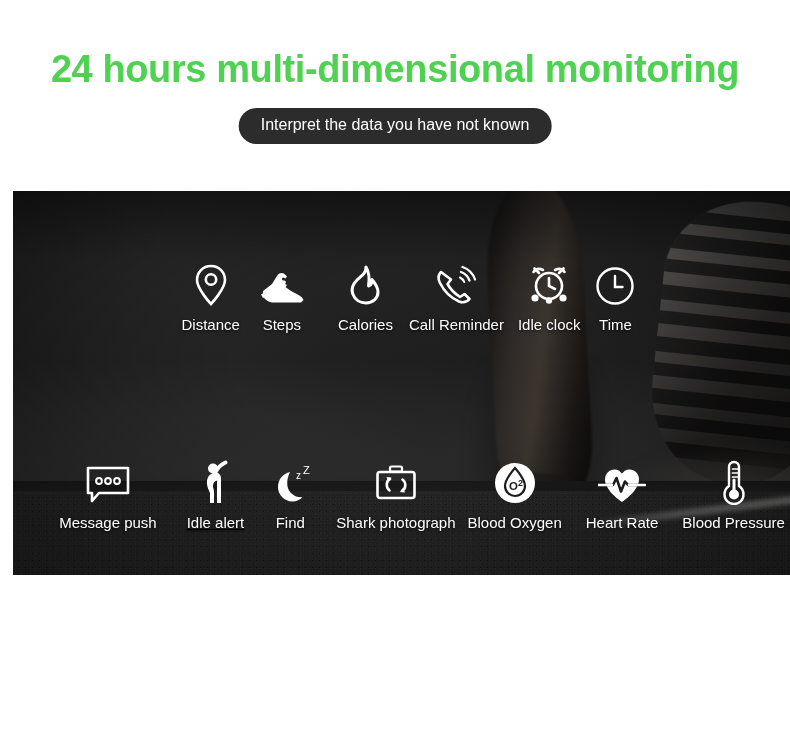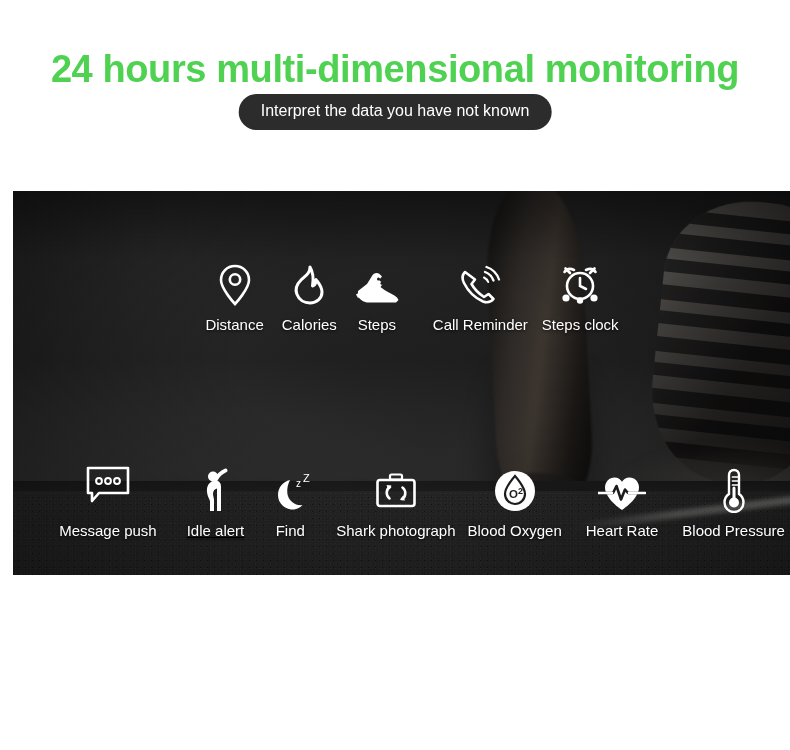--- a/index.html
+++ b/index.html
@@ -38,21 +38,21 @@
     font-size: 38px;
     font-weight: bold;
     letter-spacing: -0.4px;
     color: #4fd151;
     line-height: 46px;
     white-space: nowrap;
   }
   .subpill {
     position: absolute;
     left: 50%;
-    top: 94px;
+    top: 108px;
     transform: translateX(-50%);
     background: #2c2c2c;
     color: #ffffff;
     font-size: 16px;
     line-height: 16px;
     padding: 9px 22px 11px 22px;
     border-radius: 18px;
     white-space: nowrap;
   }
 
@@ -284,42 +284,42 @@
       <div class="feature" style="margin-left:22px;margin-right:18px;">
         <span class="ico">
           <svg width="38" height="44" viewBox="0 0 38 44">
             <path d="M19 3 C11 3 5 9.2 5 17 C5 26 19 41 19 41 C19 41 33 26 33 17 C33 9.2 27 3 19 3 Z" fill="none" stroke="#fff" stroke-width="2.6"></path>
             <circle cx="19" cy="16.5" r="5.2" fill="none" stroke="#fff" stroke-width="2.6"></circle>
           </svg>
         </span>
         <span class="label">Distance</span>
       </div>
 
-      <div class="feature" style="margin-right:16px;">
-        <span class="ico">
-          <svg width="40" height="44" viewBox="0 0 40 44">
-            <path d="M21 4 C21 11 16 13 12 17 C7.5 21.5 6 26 7.8 31 C10 37 15.5 40 21 40
-                     C27.5 40 33 35.5 33 29 C33 23.5 29.5 20 27 16.5 C27 20 25.5 22.5 23.5 23
-                     C24.5 17 24 9 21 4 Z" fill="none" stroke="#fff" stroke-width="3" stroke-linejoin="round"></path>
-          </svg>
-        </span>
-        <span class="label">Calories</span>
-      </div>
-
       <div class="feature" style="margin-right:32px;">
         <span class="ico">
           <svg width="48" height="40" viewBox="0 0 48 40">
             <path d="M5 24 L14 17 L19 9 C20.5 6 24 5 26.5 7 L29 9.5 L26 13 L30 16.5 L27.5 20 L31.5 23
                      C36 26 41 27.5 44 30.5 L45.5 33 L43 35.5 L15.5 35.5 C11 35.5 7 33 5 29 Z" fill="#fff"></path>
             <path d="M3 27.5 L12 22 L14.5 26 L5 31 Z" fill="#fff"></path>
             <circle cx="25.5" cy="12" r="1.5" fill="#1b1b1b"></circle>
             <circle cx="28.8" cy="16.4" r="1.4" fill="#1b1b1b"></circle>
           </svg>
         </span>
         <span class="label">Steps</span>
+      </div>
+
+      <div class="feature" style="margin-right:16px;">
+        <span class="ico">
+          <svg width="40" height="44" viewBox="0 0 40 44">
+            <path d="M21 4 C21 11 16 13 12 17 C7.5 21.5 6 26 7.8 31 C10 37 15.5 40 21 40
+                     C27.5 40 33 35.5 33 29 C33 23.5 29.5 20 27 16.5 C27 20 25.5 22.5 23.5 23
+                     C24.5 17 24 9 21 4 Z" fill="none" stroke="#fff" stroke-width="3" stroke-linejoin="round"></path>
+          </svg>
+        </span>
+        <span class="label">Calories</span>
       </div>
 
 
 
       <div class="feature" style="margin-right:14px;">
         <span class="ico">
           <svg width="46" height="44" viewBox="0 0 46 44">
             <path d="M8 9 C5 12 5 16 7 20 C11 28 18 35 26 38.5 C30 40 34 39 36.5 36
                      L31.5 31 L27 34 C22.5 31 17 25.5 14.5 21 L18 16.5 Z" fill="none" stroke="#fff" stroke-width="2.6" stroke-linejoin="round"></path>
             <path d="M28 9 C32 10.5 35 13.5 36.5 17.5" fill="none" stroke="#fff" stroke-width="2.3" stroke-linecap="round"></path>
@@ -337,29 +337,38 @@
             <path d="M23 15 L23 23 L29 26" fill="none" stroke="#fff" stroke-width="2.6" stroke-linecap="round"></path>
             <path d="M13 10 L8.5 5.5" stroke="#fff" stroke-width="2.6" stroke-linecap="round"></path>
             <path d="M33 10 L37.5 5.5" stroke="#fff" stroke-width="2.6" stroke-linecap="round"></path>
             <path d="M17 7 C13 5 9.5 6 7.5 9" fill="none" stroke="#fff" stroke-width="2.6" stroke-linecap="round"></path>
             <path d="M29 7 C33 5 36.5 6 38.5 9" fill="none" stroke="#fff" stroke-width="2.6" stroke-linecap="round"></path>
             <circle cx="9" cy="35" r="3.6" fill="#fff"></circle>
             <circle cx="37" cy="35" r="3.6" fill="#fff"></circle>
             <circle cx="23" cy="37.5" r="3.2" fill="#fff"></circle>
           </svg>
         </span>
-        <span class="label">Steps clock</span>
-      </div>
-
+        <span class="label">Idle clock</span>
+      </div>
+
+      <div class="feature" style="margin-right:20px;">
+        <span class="ico">
+          <svg width="42" height="42" viewBox="0 0 42 42">
+            <circle cx="21" cy="21" r="17.5" fill="none" stroke="#fff" stroke-width="2.4"></circle>
+            <path d="M21 11 L21 22 L28.5 22" fill="none" stroke="#fff" stroke-width="2.4" stroke-linecap="round"></path>
+          </svg>
+        </span>
+        <span class="label">Time</span>
+      </div>
 
     </div>
 
     <div class="row row-2">
 
-      <div class="feature" style="margin-left:28px;margin-right:30px;gap:8px;">
+      <div class="feature" style="margin-left:28px;margin-right:30px;">
         <span class="ico">
           <svg width="50" height="42" viewBox="0 0 50 42">
             <path d="M5 5 L45 5 L45 30 L16 30 L9 38 L9 30 L5 30 Z" fill="none" stroke="#fff" stroke-width="2.6" stroke-linejoin="round"></path>
             <circle cx="16" cy="18" r="2.9" fill="none" stroke="#fff" stroke-width="2"></circle>
             <circle cx="25" cy="18" r="2.9" fill="none" stroke="#fff" stroke-width="2"></circle>
             <circle cx="34" cy="18" r="2.9" fill="none" stroke="#fff" stroke-width="2"></circle>
           </svg>
         </span>
         <span class="label">Message push</span>
       </div>

